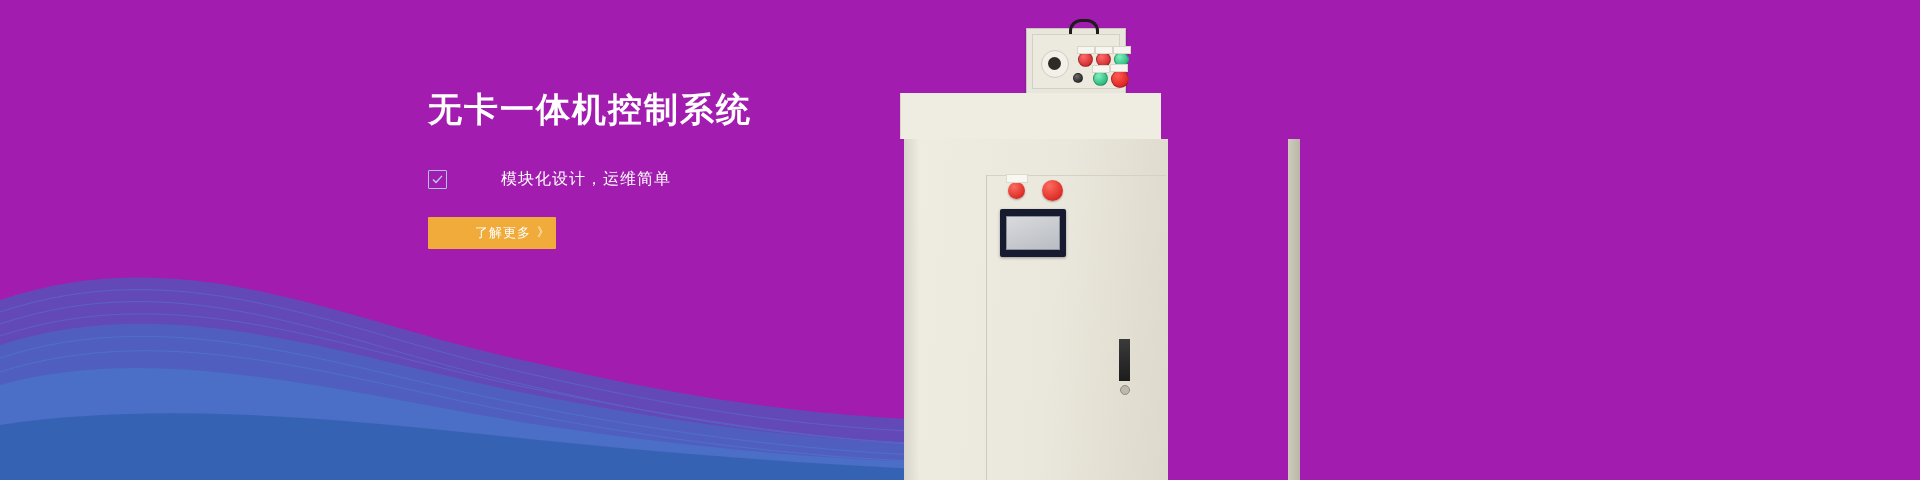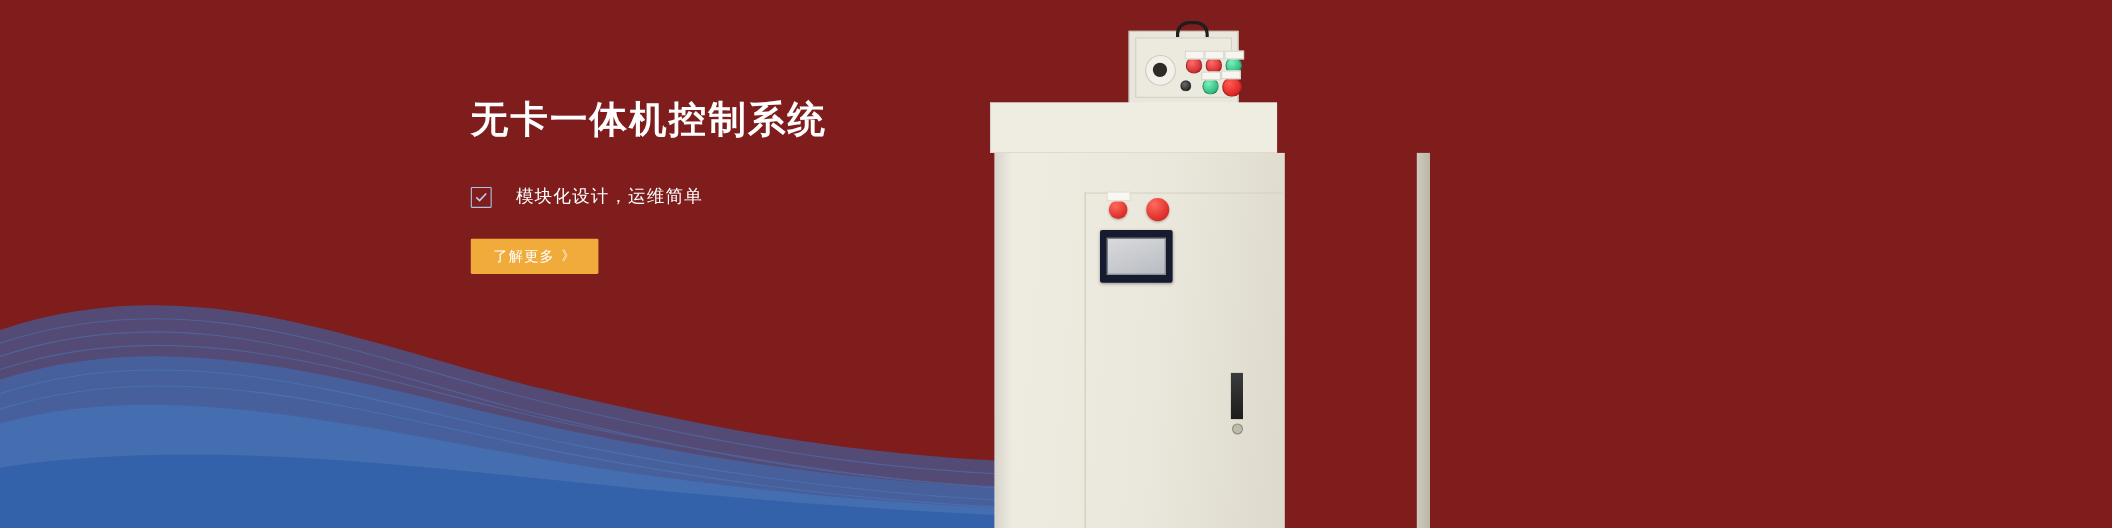--- a/index.html
+++ b/index.html
@@ -9,21 +9,21 @@
   }
   body {
     font-family: "Liberation Sans", "DejaVu Sans", sans-serif;
   }
 
   .banner {
     position: relative;
     width: 1920px;
     height: 480px;
     overflow: hidden;
-    background: #7f1d1d;
+    background: #a21caf;
   }
 
   
   .waves {
     position: absolute;
     left: 0;
     bottom: 0;
     width: 1100px;
     height: 300px;
     pointer-events: none;
@@ -69,34 +69,35 @@
     display: flex;
     align-items: center;
     justify-content: center;
   }
   .check-box svg { display: block; }
   .feature-text {
     color: #ffffff;
     font-size: 16px;
     letter-spacing: 1px;
     white-space: nowrap;
+    margin-left: 32px;
   }
 
   .cta-row {
     margin-top: 21px;
     padding-left: 0px;
   }
   .cta-button {
     display: inline-flex;
     align-items: center;
-    justify-content: center;
+    justify-content: flex-end;
     background: #f0ab3a;
     color: #ffffff;
     border: none;
-    width: 116px;
+    width: 128px;
     height: 32px;
     font-size: 13px;
     letter-spacing: 1px;
     cursor: pointer;
     font-family: inherit;
     border-radius: 1px;
   }
   .cta-label { white-space: nowrap; }
   .cta-chevrons {
     margin-left: 6px;

